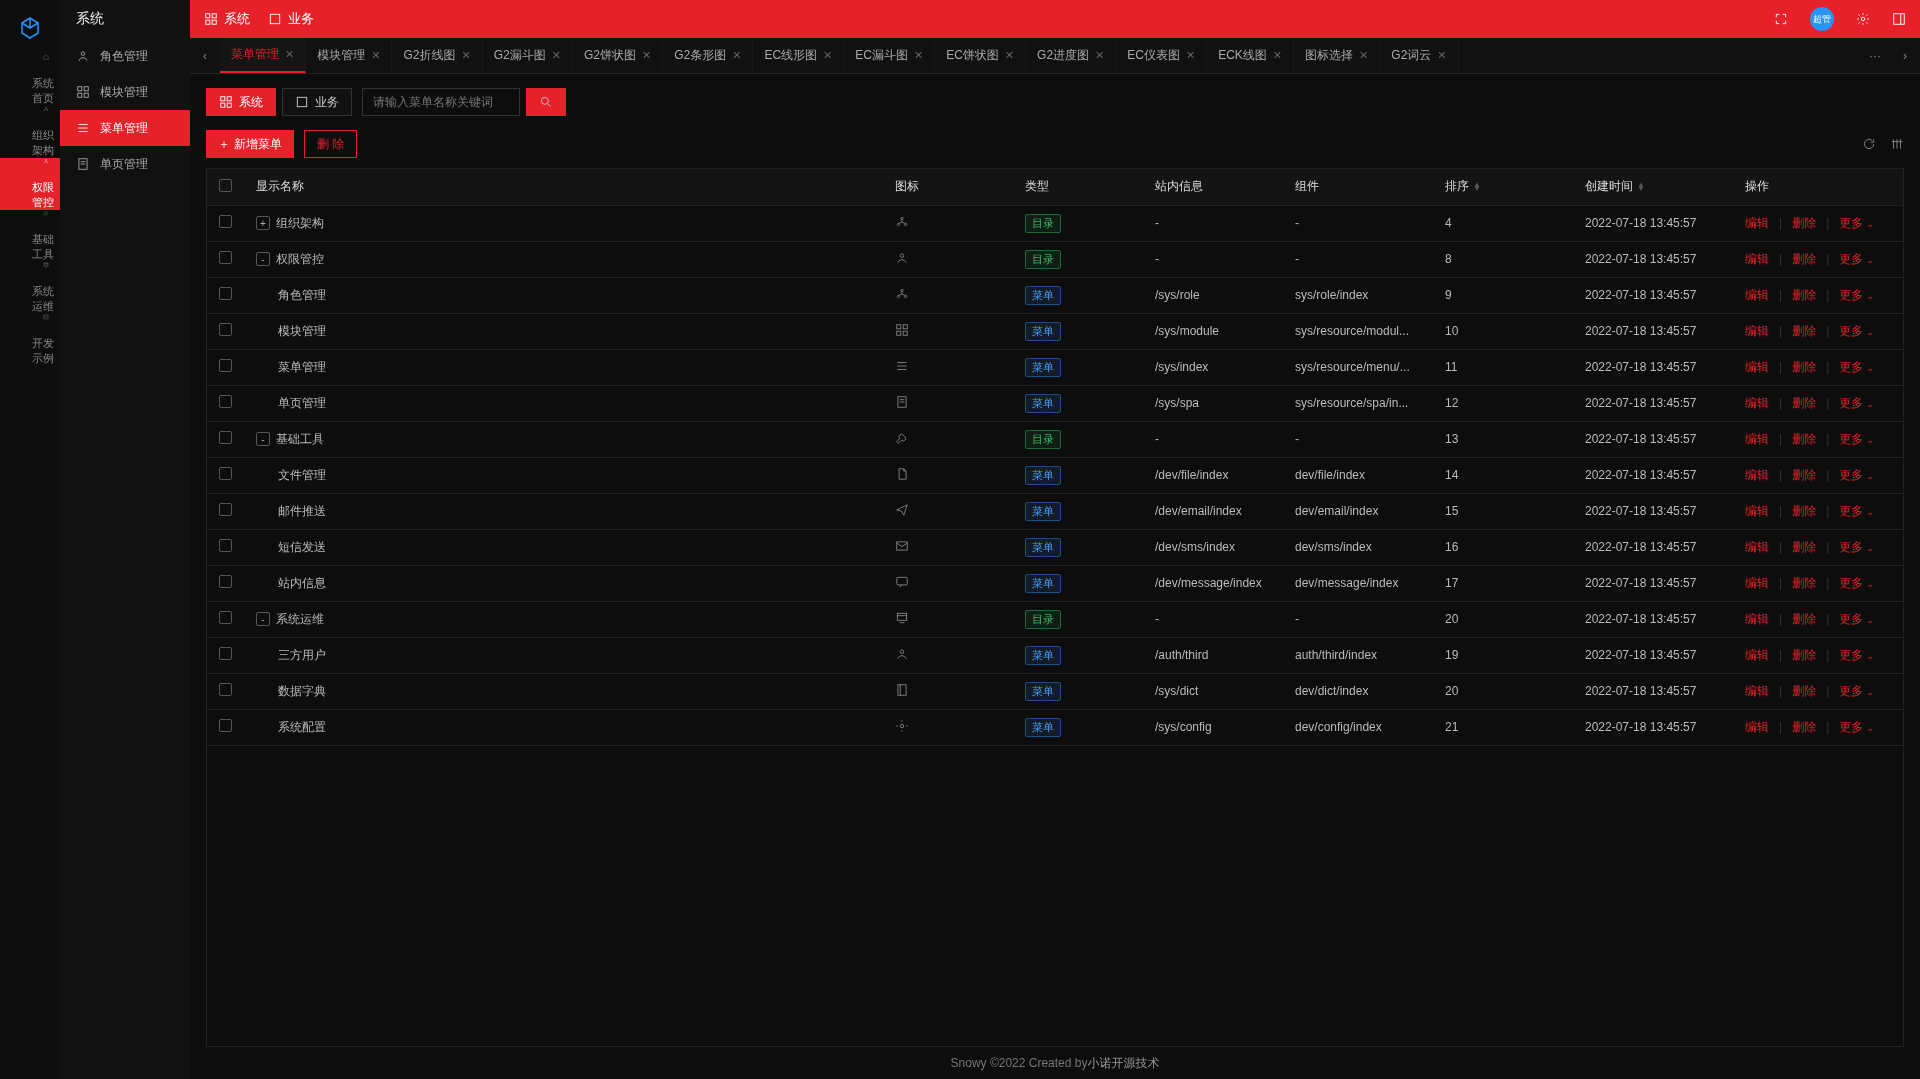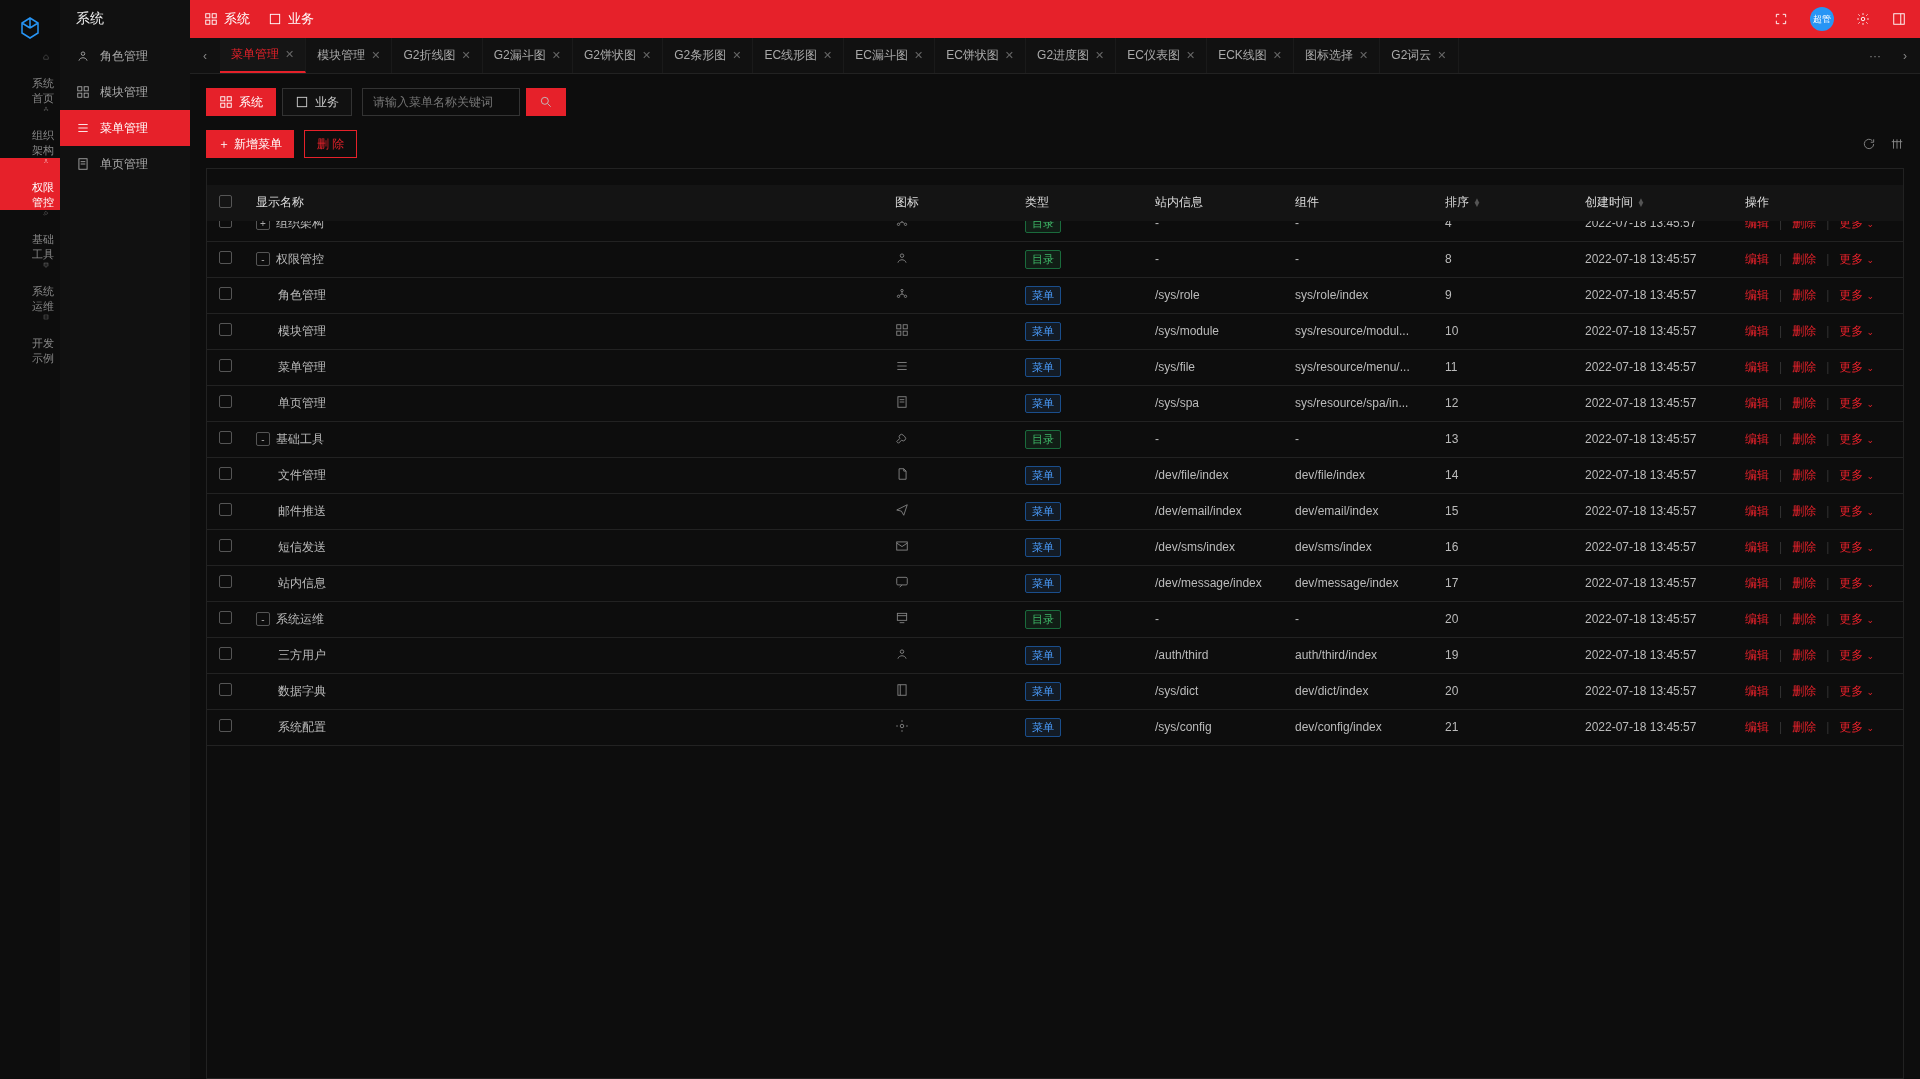--- a/index.html
+++ b/index.html
@@ -53,21 +53,21 @@
 .abtn { height: 28px; padding: 0 12px; display: flex; align-items: center; gap: 4px; cursor: pointer; font-size: 12px; }
 .abtn.primary { background: #e6212a; color: #fff; }
 .abtn.outline { border: 1px solid #e6212a; color: #e6212a; text-align: right; }
 .action-right { display: flex; gap: 14px; color: #888; }
 .ar-ic { width: 14px; height: 14px; cursor: pointer; stroke: currentColor; fill: none; stroke-width: 1.6; }
 
 
 .table-wrap { flex: 1; overflow-y: auto; border: 1px solid #222; }
 table { width: 100%; border-collapse: collapse; }
 th, td { text-align: left; padding: 0 12px; border-bottom: 1px solid #222; font-weight: normal; }
-th { height: 36px; background: #141414; color: #ddd; font-size: 12px; position: sticky; top: 16px; }
+th { height: 36px; background: #141414; color: #ddd; font-size: 12px; position: sticky; top: 0; }
 td { height: 36px; color: #bbb; font-size: 12px; }
 .col-chk { width: 36px; text-align: center; }
 .chk { width: 13px; height: 13px; border: 1px solid #555; display: inline-block; border-radius: 2px; cursor: pointer; }
 .tree-cell { display: flex; align-items: center; gap: 6px; }
 .expander { width: 14px; height: 14px; border: 1px solid #555; display: flex; align-items: center; justify-content: center; font-size: 10px; border-radius: 2px; cursor: pointer; color: #aaa; }
 .lvl1 { padding-left: 0; } .lvl2 { padding-left: 22px; }
 .tag { display: inline-block; padding: 1px 6px; border-radius: 2px; font-size: 11px; }
 .tag-green { border: 1px solid #1a6b3c; color: #3fb868; background: rgba(63,184,104,0.1); }
 .tag-blue { border: 1px solid #1a4e8c; color: #4b9eff; background: rgba(75,158,255,0.1); }
 .row-ic { width: 14px; height: 14px; stroke: #888; fill: none; stroke-width: 1.5; }
@@ -451,21 +451,21 @@
     <td class="col-chk"><span class="chk"></span></td>
     <td>
                   <div class="tree-cell lvl2">
                     <span>菜单管理</span>
                   </div>
                 </td>
     <td><svg class="row-ic" viewBox="0 0 24 24">
                     <path d="M4 6h16M4 12h16M4 18h16"></path>
                   </svg></td>
     <td><span class="tag tag-blue">菜单</span></td>
-    <td>/sys/file</td>
+    <td>/sys/index</td>
     <td>sys/resource/menu/...</td>
     <td>11</td>
     <td>2022-07-18 13:45:57</td>
     <td>
                   <div class="ops">
       <span class="op">编辑</span>
                     <span class="sep">|</span>
       <span class="op">删除</span>
                     <span class="sep">|</span>
       <span class="op">更多 <span class="more-chev">⌄</span></span>
@@ -729,15 +729,19 @@
       <span class="op">删除</span>
                     <span class="sep">|</span>
       <span class="op">更多 <span class="more-chev">⌄</span></span>
     </div>
                 </td>
               </tr>
             </tbody>
         </table>
       </div>
 
+      <div class="footer">
+        <span>Snowy ©2022 Created by </span>
+        <a href="#">小诺开源技术</a>
+      </div>
     </div>
   </div>
 </div>
 
 </body></html>

